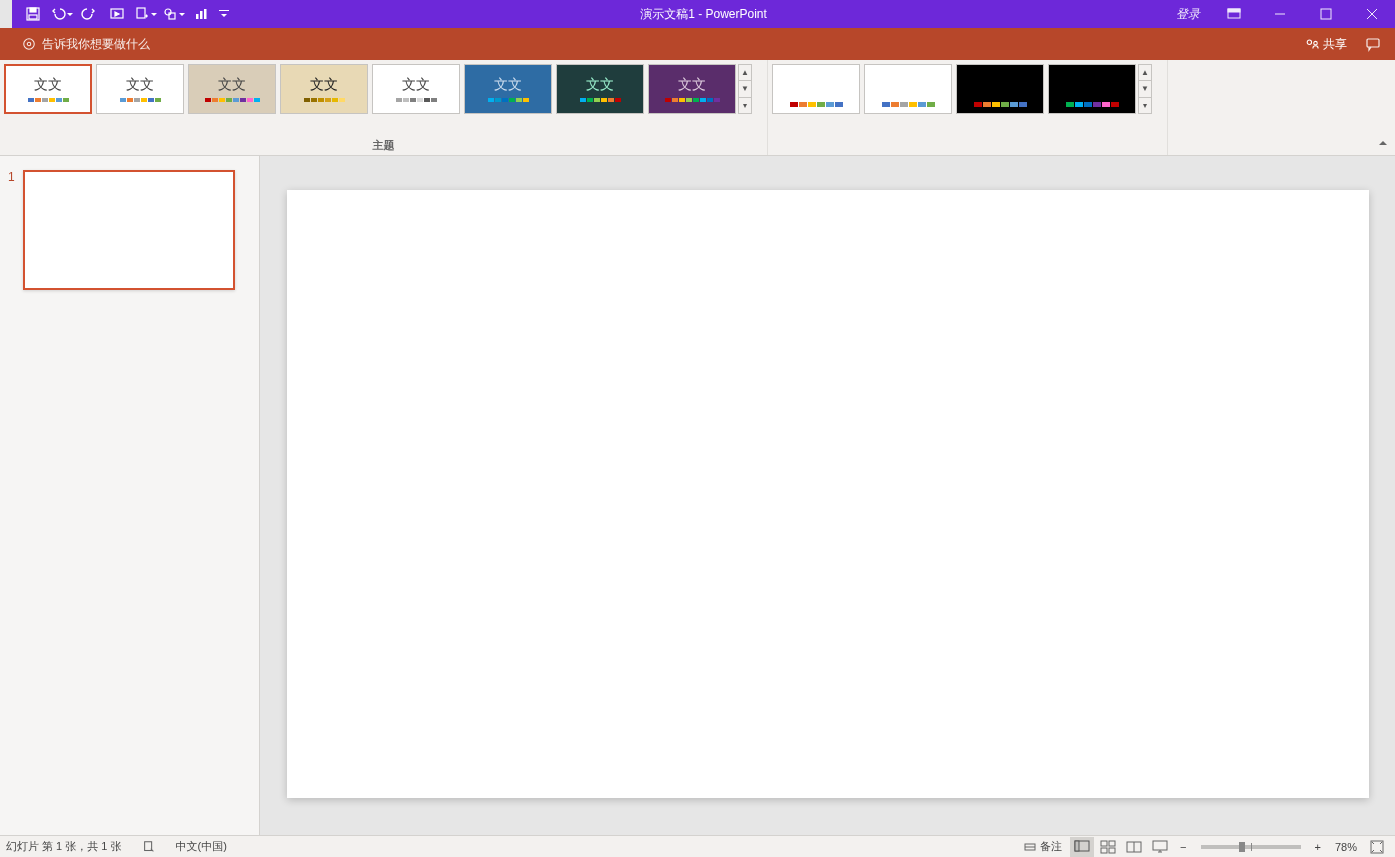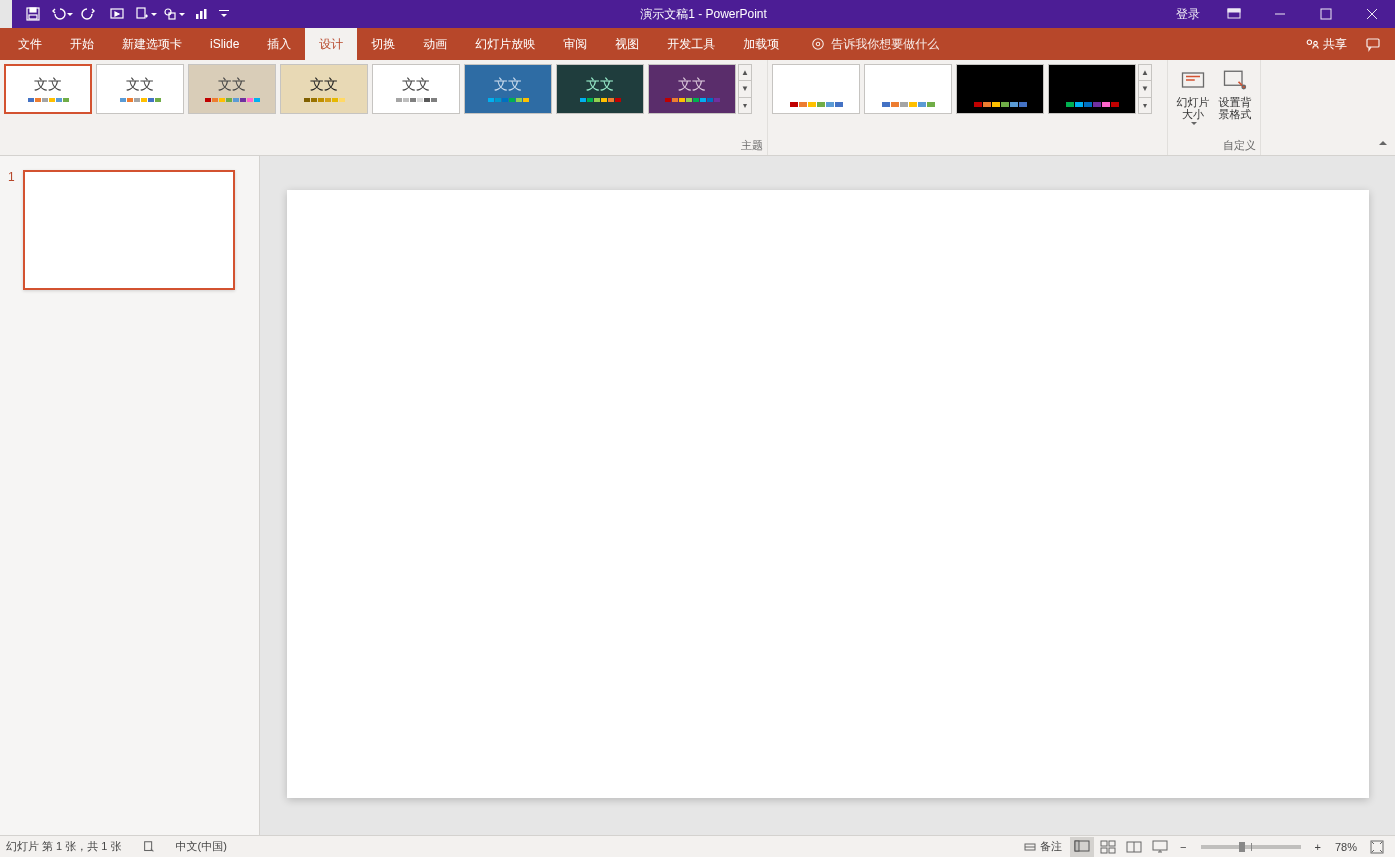--- a/index.html
+++ b/index.html
@@ -1,42 +1,42 @@
 <!DOCTYPE html>
 <html><head>
 <meta charset="utf-8">
 <style>
 * { margin: 0; padding: 0; box-sizing: border-box; font-family: "Microsoft YaHei", "Segoe UI", sans-serif; user-select: none; }
 body { width: 1395px; height: 857px; background: #e6e6e6; overflow: hidden; display: flex; flex-direction: column; }
 
 
-.titlebar { height: 28px; background: #4c1d95; display: flex; align-items: center; color: #fff; font-size: 12px; position: relative; margin-left: 12px; }
+.titlebar { height: 28px; background: #6d28d9; display: flex; align-items: center; color: #fff; font-size: 12px; position: relative; margin-left: 12px; }
 .qat { display: flex; align-items: center; gap: 2px; padding-left: 8px; }
 .qat-btn { width: 26px; height: 24px; display: flex; align-items: center; justify-content: center; cursor: pointer; }
 .qat-btn svg { width: 16px; height: 16px; }
 .dropdown-arrow { width: 0; height: 0; border-left: 3px solid transparent; border-right: 3px solid transparent; border-top: 3px solid #fff; margin-left: 1px; }
 .title-center { position: absolute; left: 50%; transform: translateX(-50%); color: #fff; font-size: 12px; }
 .win-controls { margin-left: auto; display: flex; align-items: center; gap: 0; }
-.win-btn { width: 46px; height: 28px; display: flex; align-items: center; justify-content: center; cursor: pointer; color: #fff; opacity: 0.9; }
+.win-btn { width: 46px; height: 28px; display: flex; align-items: center; justify-content: center; cursor: pointer; color: #fff; opacity: 0.9; font-style: italic; }
 .login-btn { padding: 0 10px; font-size: 12px; }
 
 
 .ribbon-tabs { height: 32px; background: #b7472a; display: flex; align-items: stretch; padding-left: 4px; color: #fff; font-size: 12px; }
 .tab { padding: 0 14px; display: flex; align-items: center; cursor: pointer; }
 .tab.active { background: #f3f1ef; color: #b7472a; }
 .tell-me { display: flex; align-items: center; gap: 6px; padding: 0 10px; margin-left: 8px; opacity: 0.9; }
 .tell-me svg { width: 14px; height: 14px; }
 .ribbon-right { margin-left: auto; display: flex; align-items: center; gap: 4px; padding-right: 8px; }
 .share-btn { display: flex; align-items: center; gap: 4px; padding: 0 8px; cursor: pointer; }
 
 
 .ribbon { height: 96px; background: #f3f1ef; border-bottom: 1px solid #d4d2cf; display: flex; position: relative; }
 .ribbon-group { display: flex; flex-direction: column; border-right: 1px solid #e1dfdc; padding: 4px 4px 2px 4px; }
 .group-body { flex: 1; display: flex; align-items: flex-start; }
-.group-label { text-align: right; font-size: 11px; color: #666; padding: 2px 0 0 0; }
+.group-label { text-align: center; font-size: 11px; color: #666; padding: 2px 0 0 0; font-weight: bold; }
 
 
 .theme-gallery { display: flex; gap: 4px; position: relative; padding-right: 16px; }
 .theme-item { width: 88px; height: 50px; border: 1px solid #c6c4c1; background: #fff; cursor: pointer; display: flex; flex-direction: column; align-items: center; justify-content: center; gap: 4px; position: relative; }
 .theme-item.selected { border: 2px solid #d35230; }
 .theme-title { font-size: 14px; font-family: "SimSun", serif; }
 .theme-colors { display: flex; gap: 1px; }
 .theme-colors span { width: 6px; height: 4px; }
 .gallery-scroll { position: absolute; right: 0; top: 0; width: 14px; height: 50px; display: flex; flex-direction: column; border: 1px solid #c6c4c1; }
 .gallery-scroll-btn { flex: 1; background: #f3f1ef; display: flex; align-items: center; justify-content: center; cursor: pointer; font-size: 8px; color: #555; border-bottom: 1px solid #c6c4c1; }
@@ -156,35 +156,20 @@
     <div class="win-btn">
       <svg width="12" height="12" viewBox="0 0 12 12" stroke="#fff" stroke-width="1">
           <line x1="1" y1="1" x2="11" y2="11"></line>
           <line x1="11" y1="1" x2="1" y2="11"></line>
         </svg>
     </div>
   </div>
 </div>
 
 <div class="ribbon-tabs">
-  <div id="tabs-container" style="display:flex">
-      <div class="tab">文件</div>
-      <div class="tab">开始</div>
-      <div class="tab">新建选项卡</div>
-      <div class="tab">iSlide</div>
-      <div class="tab">插入</div>
-      <div class="tab active">设计</div>
-      <div class="tab">切换</div>
-      <div class="tab">动画</div>
-      <div class="tab">幻灯片放映</div>
-      <div class="tab">审阅</div>
-      <div class="tab">视图</div>
-      <div class="tab">开发工具</div>
-      <div class="tab">加载项</div>
-    </div>
   <div class="tell-me">
     <svg viewBox="0 0 16 16" fill="none" stroke="#fff" stroke-width="1.2">
         <circle cx="8" cy="8" r="6"></circle>
         <circle cx="8" cy="8" r="2"></circle>
       </svg>
     <span>告诉我你想要做什么</span>
   </div>
   <div class="ribbon-right">
     <div class="share-btn">
       <svg width="14" height="14" viewBox="0 0 16 16" fill="none" stroke="#fff" stroke-width="1.2">
@@ -355,41 +340,20 @@
           </div>
           <div class="gallery-scroll">
             <div class="gallery-scroll-btn">▲</div>
             <div class="gallery-scroll-btn">▼</div>
             <div class="gallery-scroll-btn">▾</div>
           </div>
         </div>
     </div>
   </div>
 
-  <div class="ribbon-group">
-    <div class="group-body">
-      <div class="custom-btn">
-        <svg viewBox="0 0 32 32" fill="none" stroke="#6a6a6a" stroke-width="1.5">
-            <rect x="4" y="8" width="24" height="16"></rect>
-            <path d="M8 12h16M8 16h10" stroke="#d35230"></path>
-          </svg>
-        <div class="lbl">幻灯片大小</div>
-        <span class="dropdown-arrow" style="border-top-color:#666"></span>
-      </div>
-      <div class="custom-btn">
-        <svg viewBox="0 0 32 32" fill="none" stroke="#6a6a6a" stroke-width="1.5">
-            <rect x="4" y="6" width="20" height="16"></rect>
-            <path d="M20 18l6 6" stroke="#d35230" stroke-width="2"></path>
-            <circle cx="26" cy="24" r="2" fill="#d35230"></circle>
-          </svg>
-        <div class="lbl">设置背景格式</div>
-      </div>
-    </div>
-    <div class="group-label">自定义</div>
-  </div>
 
 
   <div class="collapse-btn">
     <svg width="12" height="12" viewBox="0 0 12 12" fill="#666">
         <path d="M2 8l4-4 4 4z"></path>
       </svg>
   </div>
 </div>
 
 <div class="work-area">

